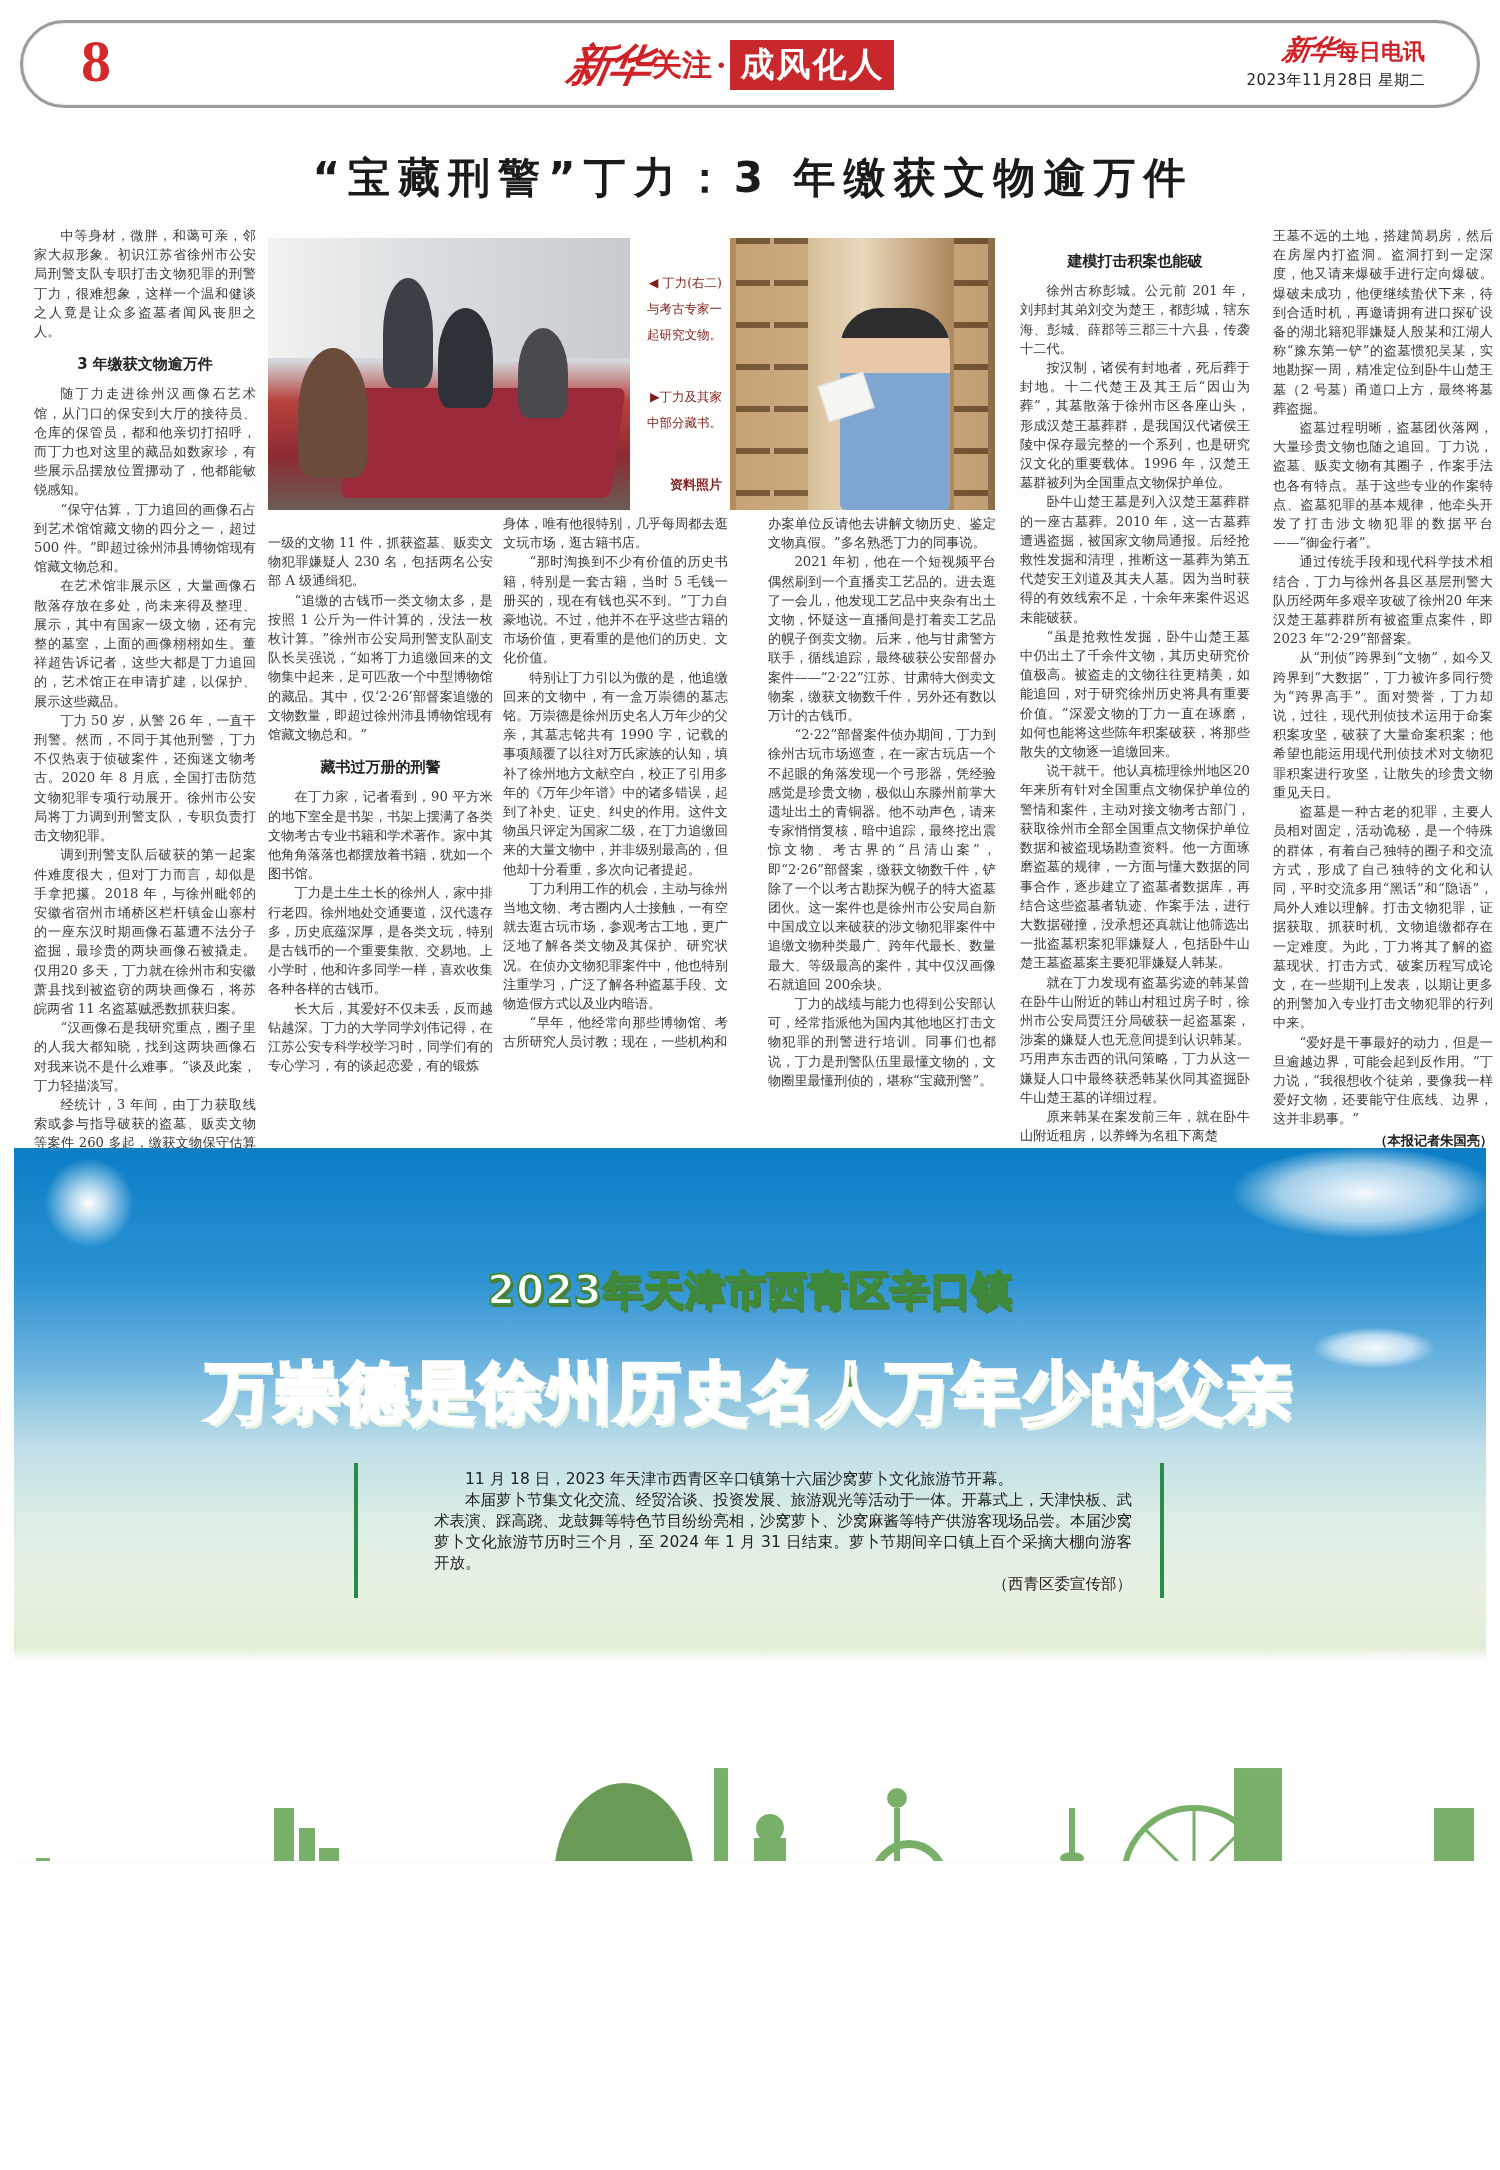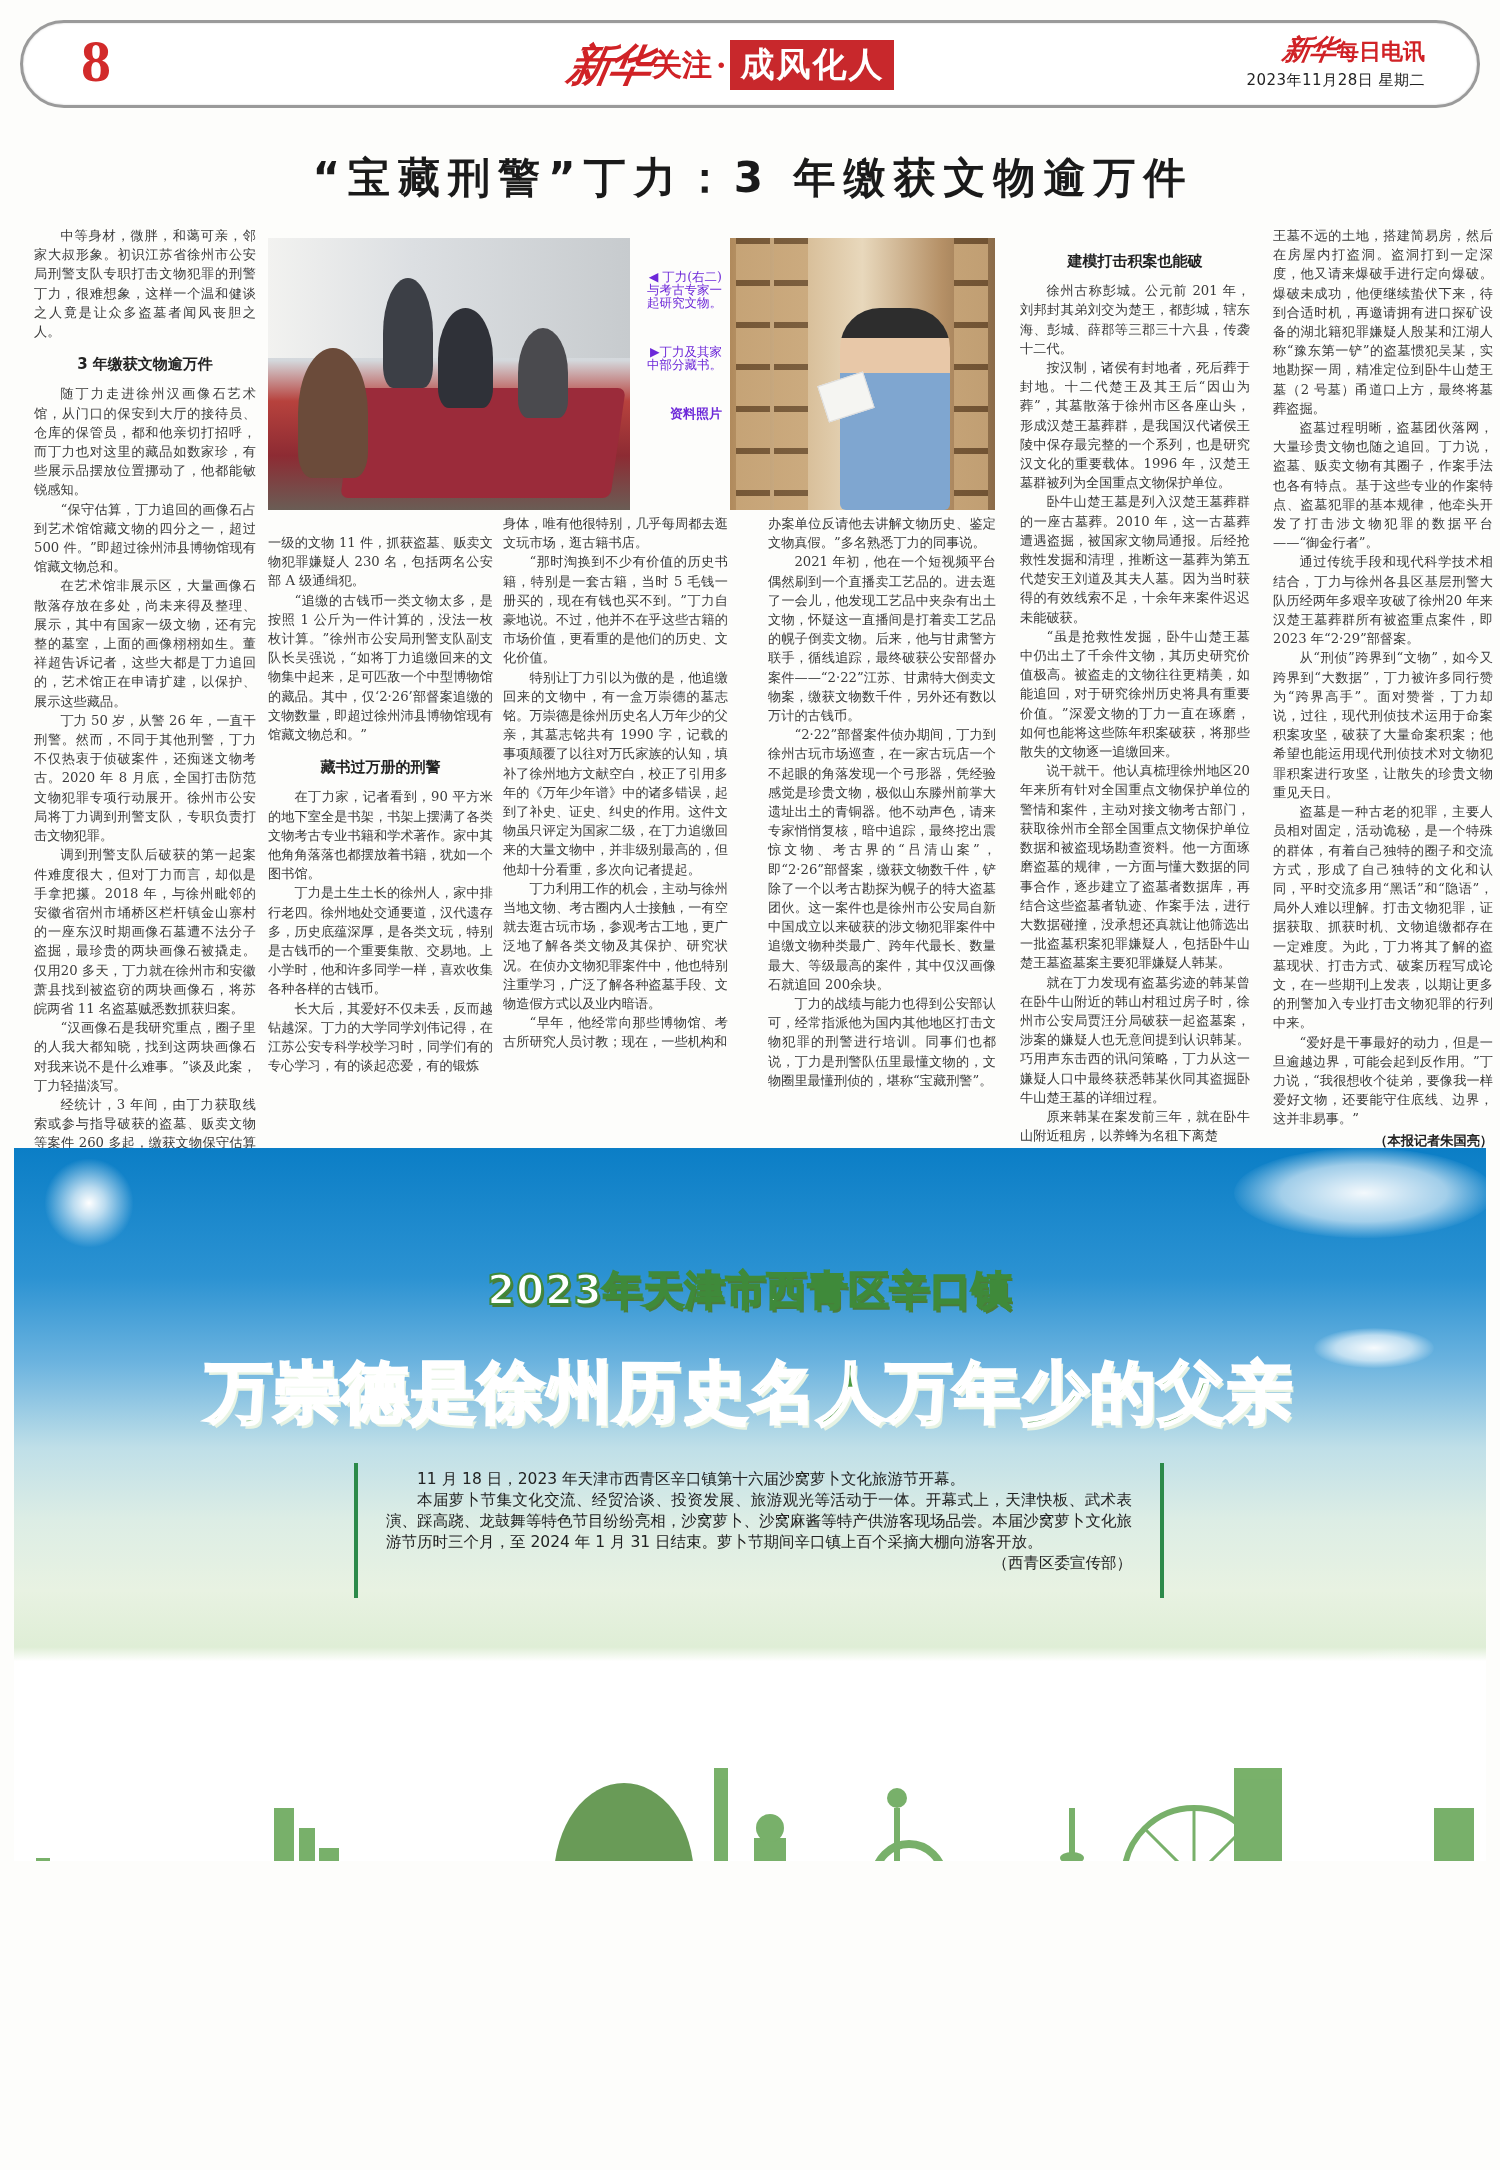--- a/index.html
+++ b/index.html
@@ -63,22 +63,22 @@
   .photo1 .table { position:absolute; left:80px; top:150px; width:270px; height:110px; background:#9b2b3a; border-radius: 8px; transform: skewX(-8deg); }
   .photo1 .person { position:absolute; border-radius: 50% 50% 20% 20%; background:#3c3f46; }
   .photo2 {
     left: 730px; top: 238px; width: 265px; height: 272px;
     background: linear-gradient(90deg, #b08a5c 0%, #d9c09b 30%, #e8d8bc 50%, #b59066 80%, #8a6b48 100%);
   }
   .photo2 .bookcase { position:absolute; top:0; height:100%; width: 34px; background: repeating-linear-gradient(180deg,#6b4e2f 0 6px,#c9a77a 6px 42px); opacity:.85; }
   .photo2 .officer { position:absolute; left:110px; top:70px; width:110px; height:202px; background: linear-gradient(180deg,#2d2d2d 0 30px,#e8c8a8 30px 65px,#7fa6d0 65px 100%); border-radius: 40px 40px 6px 6px; }
   .photo2 .paper { position:absolute; left:92px; top:140px; width:48px; height:38px; background:#f5f5f2; transform: rotate(-18deg); border:1px solid #ddd; }
   .caption {
-    position: absolute; left: 640px; top: 270px; width: 82px; font-size: 12.5px; line-height: 13px;
-    color: #6d28d9; text-align: right;
+    position: absolute; left: 640px; top: 270px; width: 82px; font-size: 12.5px; line-height: 26px;
+    color: #7f1d1d; text-align: right;
   }
   .caption .cap-block { margin-bottom: 36px; }
   .caption .source { font-family: "DejaVu Sans", sans-serif; font-weight: bold; font-size: 13px; margin-top: 12px; }
 
   
   .ad {
     position: absolute; left: 14px; top: 1148px; width: 1472px; height: 713px; overflow: hidden;
     background: linear-gradient(180deg, #0b7ec6 0%, #2b92d2 18%, #6bb3df 30%, #bfdfe8 42%, #dcede5 52%, #e8f2e2 62%, #dfeed6 70%, #ffffff 72%);
   }
   .ad .sun {
@@ -100,21 +100,21 @@
     font-family: "DejaVu Sans", sans-serif; font-weight: bold; font-size: 66px; color: #4d9a43;
     -webkit-text-stroke: 3px #ffffff; letter-spacing: 2px;
     text-shadow: 3px 4px 0 #e7f3e3;
   }
   .ad-text {
     position: absolute; left: 340px; top: 315px; width: 810px; height: 135px;
     border-left: 4px solid #2c8a4a; border-right: 4px solid #2c8a4a;
     padding: 6px 28px; font-family: "DejaVu Sans", sans-serif; font-size: 15.5px; line-height: 21px; color: #222;
     text-align: justify;
   }
-  .ad-text p { text-indent: 2em; }
+  .ad-text p { text-indent: 2em; margin-left: 48px; }
   .ad-text .src { text-align: right; text-indent: 0; }
 
   .skyline { position: absolute; left: 0; top: 620px; width: 100%; height: 200px; }
   .greenhouse {
     position: absolute; left: 0; top: 808px; width: 100%; height: 70px;
     background: repeating-linear-gradient(90deg, #f5fafc 0 22px, #dbe9f2 22px 26px);
     border-bottom: 6px solid #7fc1e4;
     clip-path: polygon(0 40%, 4% 0, 100% 0, 100% 100%, 0 100%);
   }
   .field {

